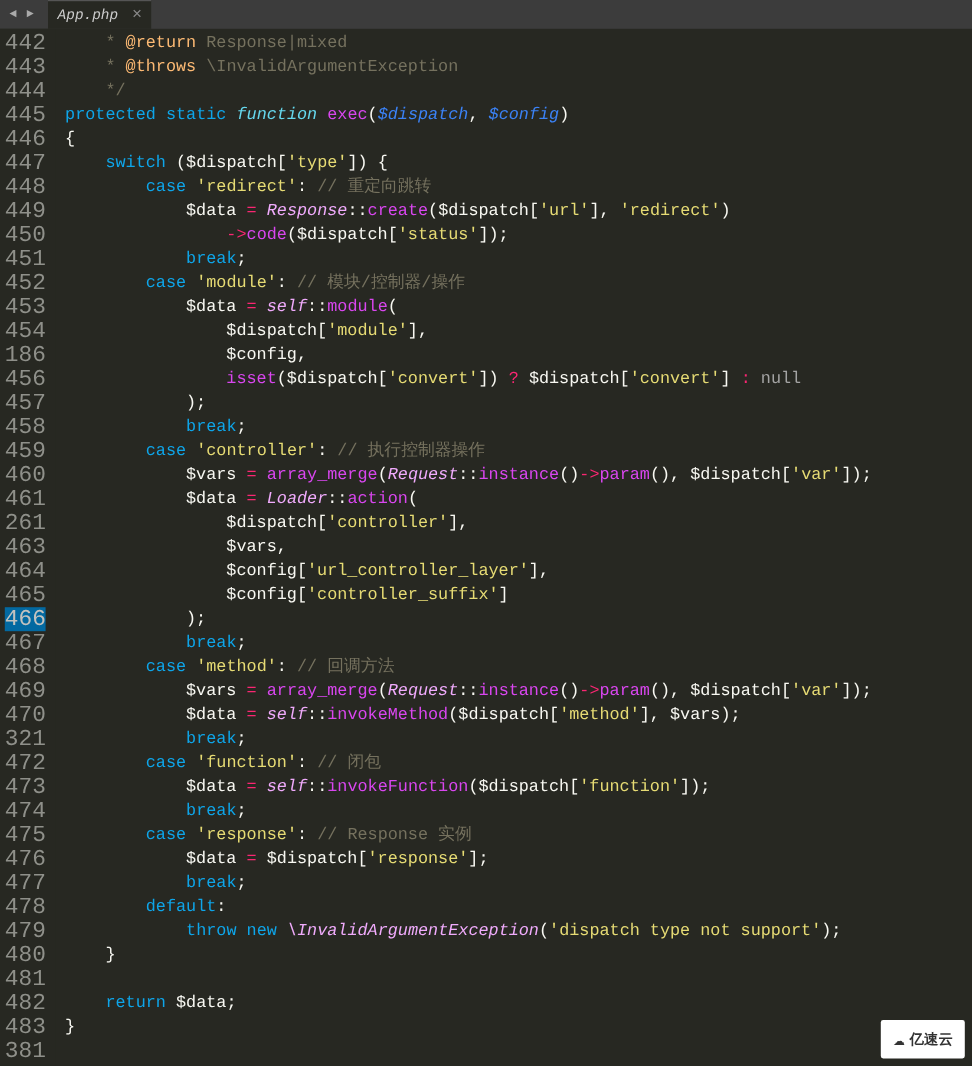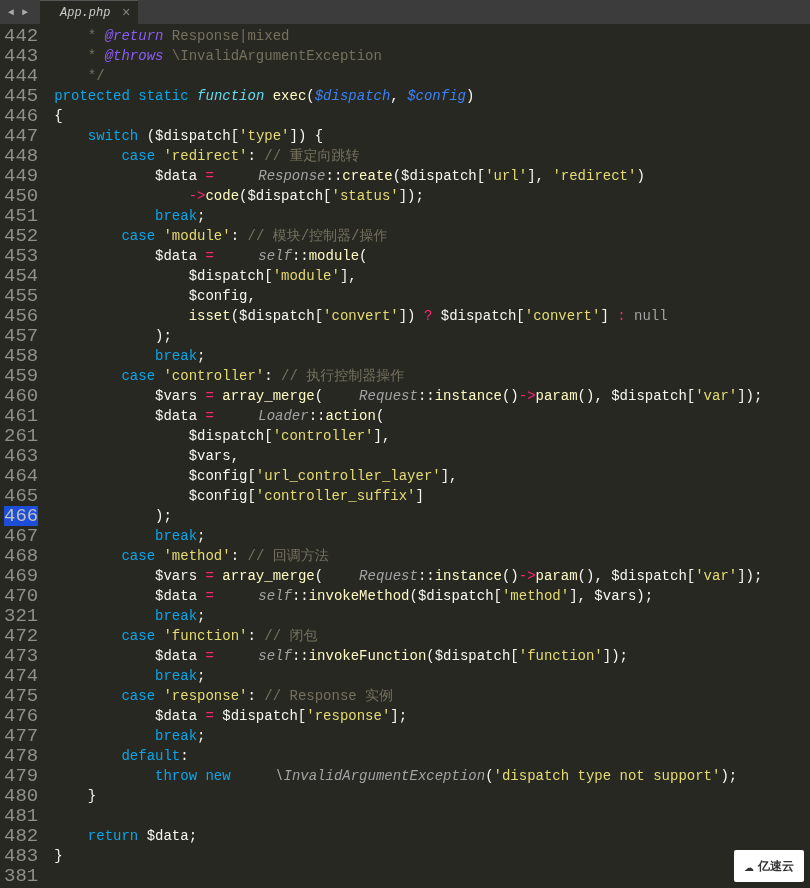--- a/index.html
+++ b/index.html
@@ -29,21 +29,21 @@
   display: flex;
   align-items: center;
   justify-content: center;
   color: #aaa;
   font-size: 10px;
   cursor: pointer;
 }
 .tab {
   background: #272822;
   height: 24px;
-  padding: 0 28px 0 20px;
+  padding: 0 28px 0 8px;
   display: flex;
   align-items: center;
   font-size: 12px;
   font-style: italic;
   color: #ccc;
   position: relative;
   border-top: 1px solid #555;
   margin-left: 4px;
 }
 .tab .close {
@@ -61,40 +61,40 @@
   background: #272822;
   color: #8f908a;
   text-align: right;
   padding: 2px 8px 2px 4px;
   font-size: 19px;
   line-height: 20px;
   user-select: none;
   min-width: 44px;
 }
 .gutter .ln { height: 20px; }
-.gutter .ln.hl { background: #1d4ed8; color: #c2c2bf; }
+.gutter .ln.hl { background: #0369a1; color: #c2c2bf; }
 .code {
   flex: 1;
   padding: 2px 0 2px 8px;
   font-size: 14px;
   line-height: 20px;
   white-space: pre;
   overflow: hidden;
 }
 .code .line { height: 20px; }
 .c-comment { color: #75715e; }
-.c-tag { color: #8b5cf6; font-style: italic; }
+.c-tag { color: #fdba74; }
 .c-keyword { color: #0ea5e9; }
 .c-storage { color: #66d9ef; font-style: italic; }
-.c-func { color: #fef9c3; }
+.c-func { color: #d946ef; }
 .c-var { color: #3b82f6; font-style: italic; }
 .c-string { color: #e6db74; }
 .c-const { color: #a3a3a3; }
 .c-op { color: #f92672; }
-.c-class { color: #a3a3a3; font-style: italic; margin-left: 36px; }
+.c-class { color: #f0abfc; font-style: italic; }
 .logo {
   position: absolute;
   bottom: 6px;
   right: 6px;
   background: #fff;
   color: #333;
   font-size: 12px;
   font-weight: bold;
   padding: 6px 10px;
   border-radius: 2px;
@@ -128,21 +128,21 @@
       <div class="ln">445</div>
       <div class="ln">446</div>
       <div class="ln">447</div>
       <div class="ln">448</div>
       <div class="ln">449</div>
       <div class="ln">450</div>
       <div class="ln">451</div>
       <div class="ln">452</div>
       <div class="ln">453</div>
       <div class="ln">454</div>
-      <div class="ln">455</div>
+      <div class="ln">186</div>
       <div class="ln">456</div>
       <div class="ln">457</div>
       <div class="ln">458</div>
       <div class="ln">459</div>
       <div class="ln">460</div>
       <div class="ln">461</div>
       <div class="ln">261</div>
       <div class="ln">463</div>
       <div class="ln">464</div>
       <div class="ln">465</div>

